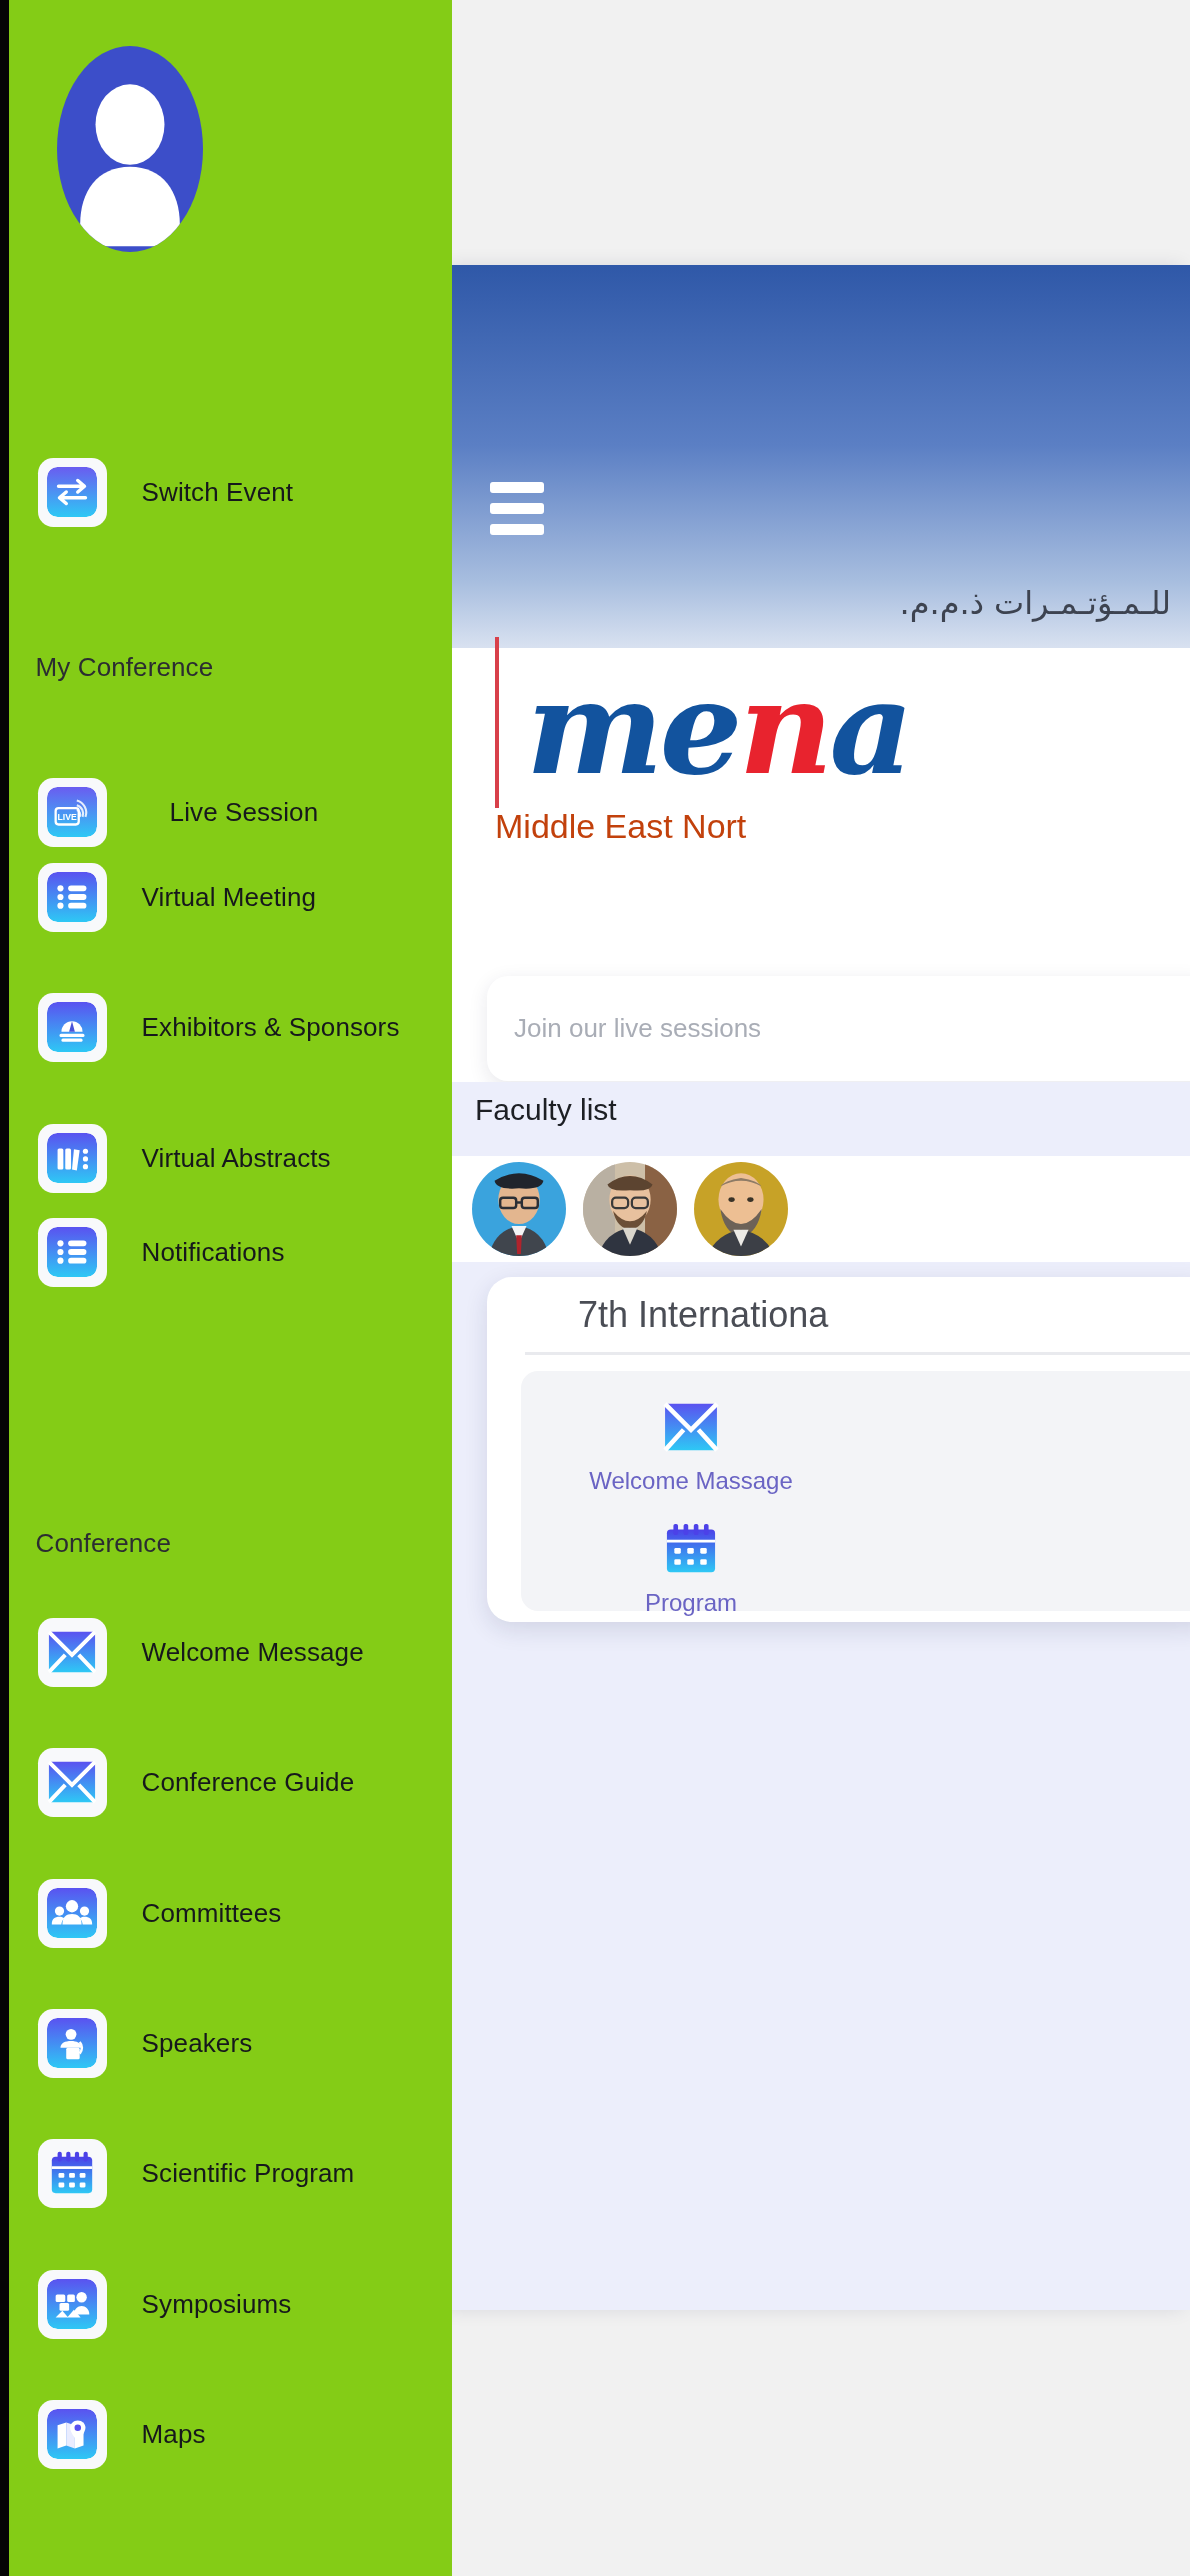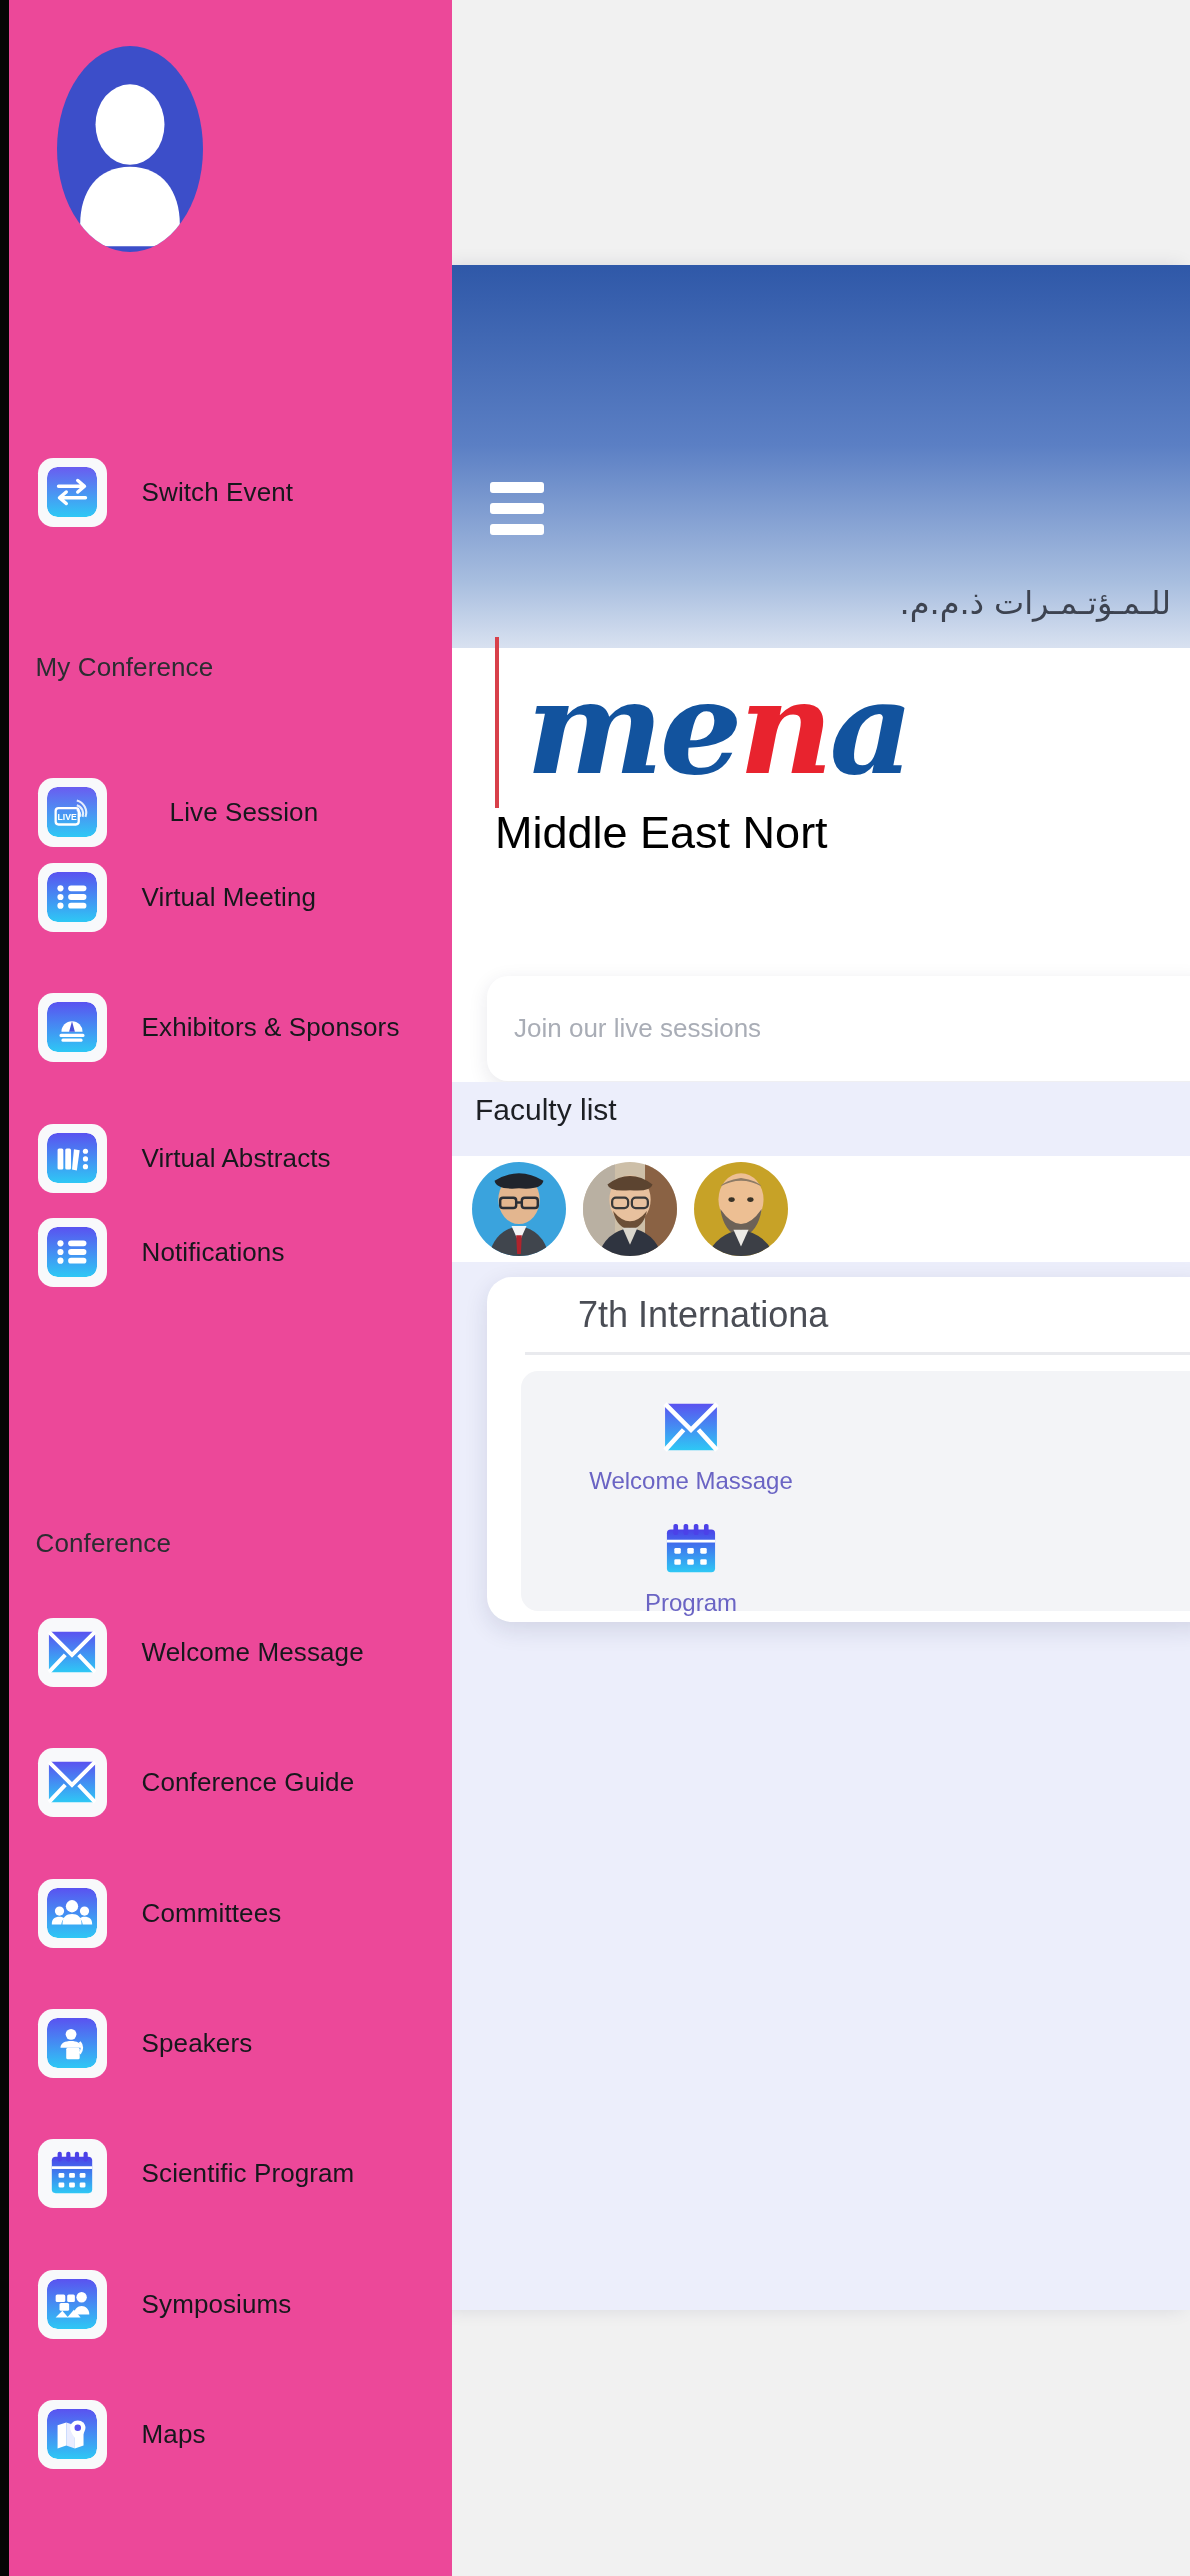--- a/index.html
+++ b/index.html
@@ -19,21 +19,21 @@
   #edge-strip {
     position:absolute; left:0; top:0;
     width:8.6px; height:2576px;
     background:#050505;
     z-index:40;
   }
   
   #drawer {
     position:absolute; left:8.6px; top:0;
     width:443px; height:2576px;
-    background:#ec4899;
+    background:#84cc16;
     z-index:20;
   }
   #avatar-wrap {
     position:absolute; left:48px; top:46px;
     width:146px; height:206px;
   }
   .avatar-circle {
     width:146px; height:206px;
     border-radius:50%;
     background:#3c4ec9;
@@ -124,22 +124,22 @@
     font-weight:700;
     font-size:130px;
     line-height:144px;
     letter-spacing:-3.8px;
     white-space:nowrap;
   }
   #logo-word .b { color:#12539e; }
   #logo-word .r { color:#e8232e; }
   #logo-sub {
     position:absolute; left:44px; top:159px;
-    font-size:45px;
-    color:#000000;
+    font-size:34px;
+    color:#c2410c;
     white-space:nowrap;
   }
   #logo-url {
     position:absolute; left:125px; top:316px;
     font-size:35px;
     font-weight:700;
     color:#10589f;
     white-space:nowrap;
   }
 

